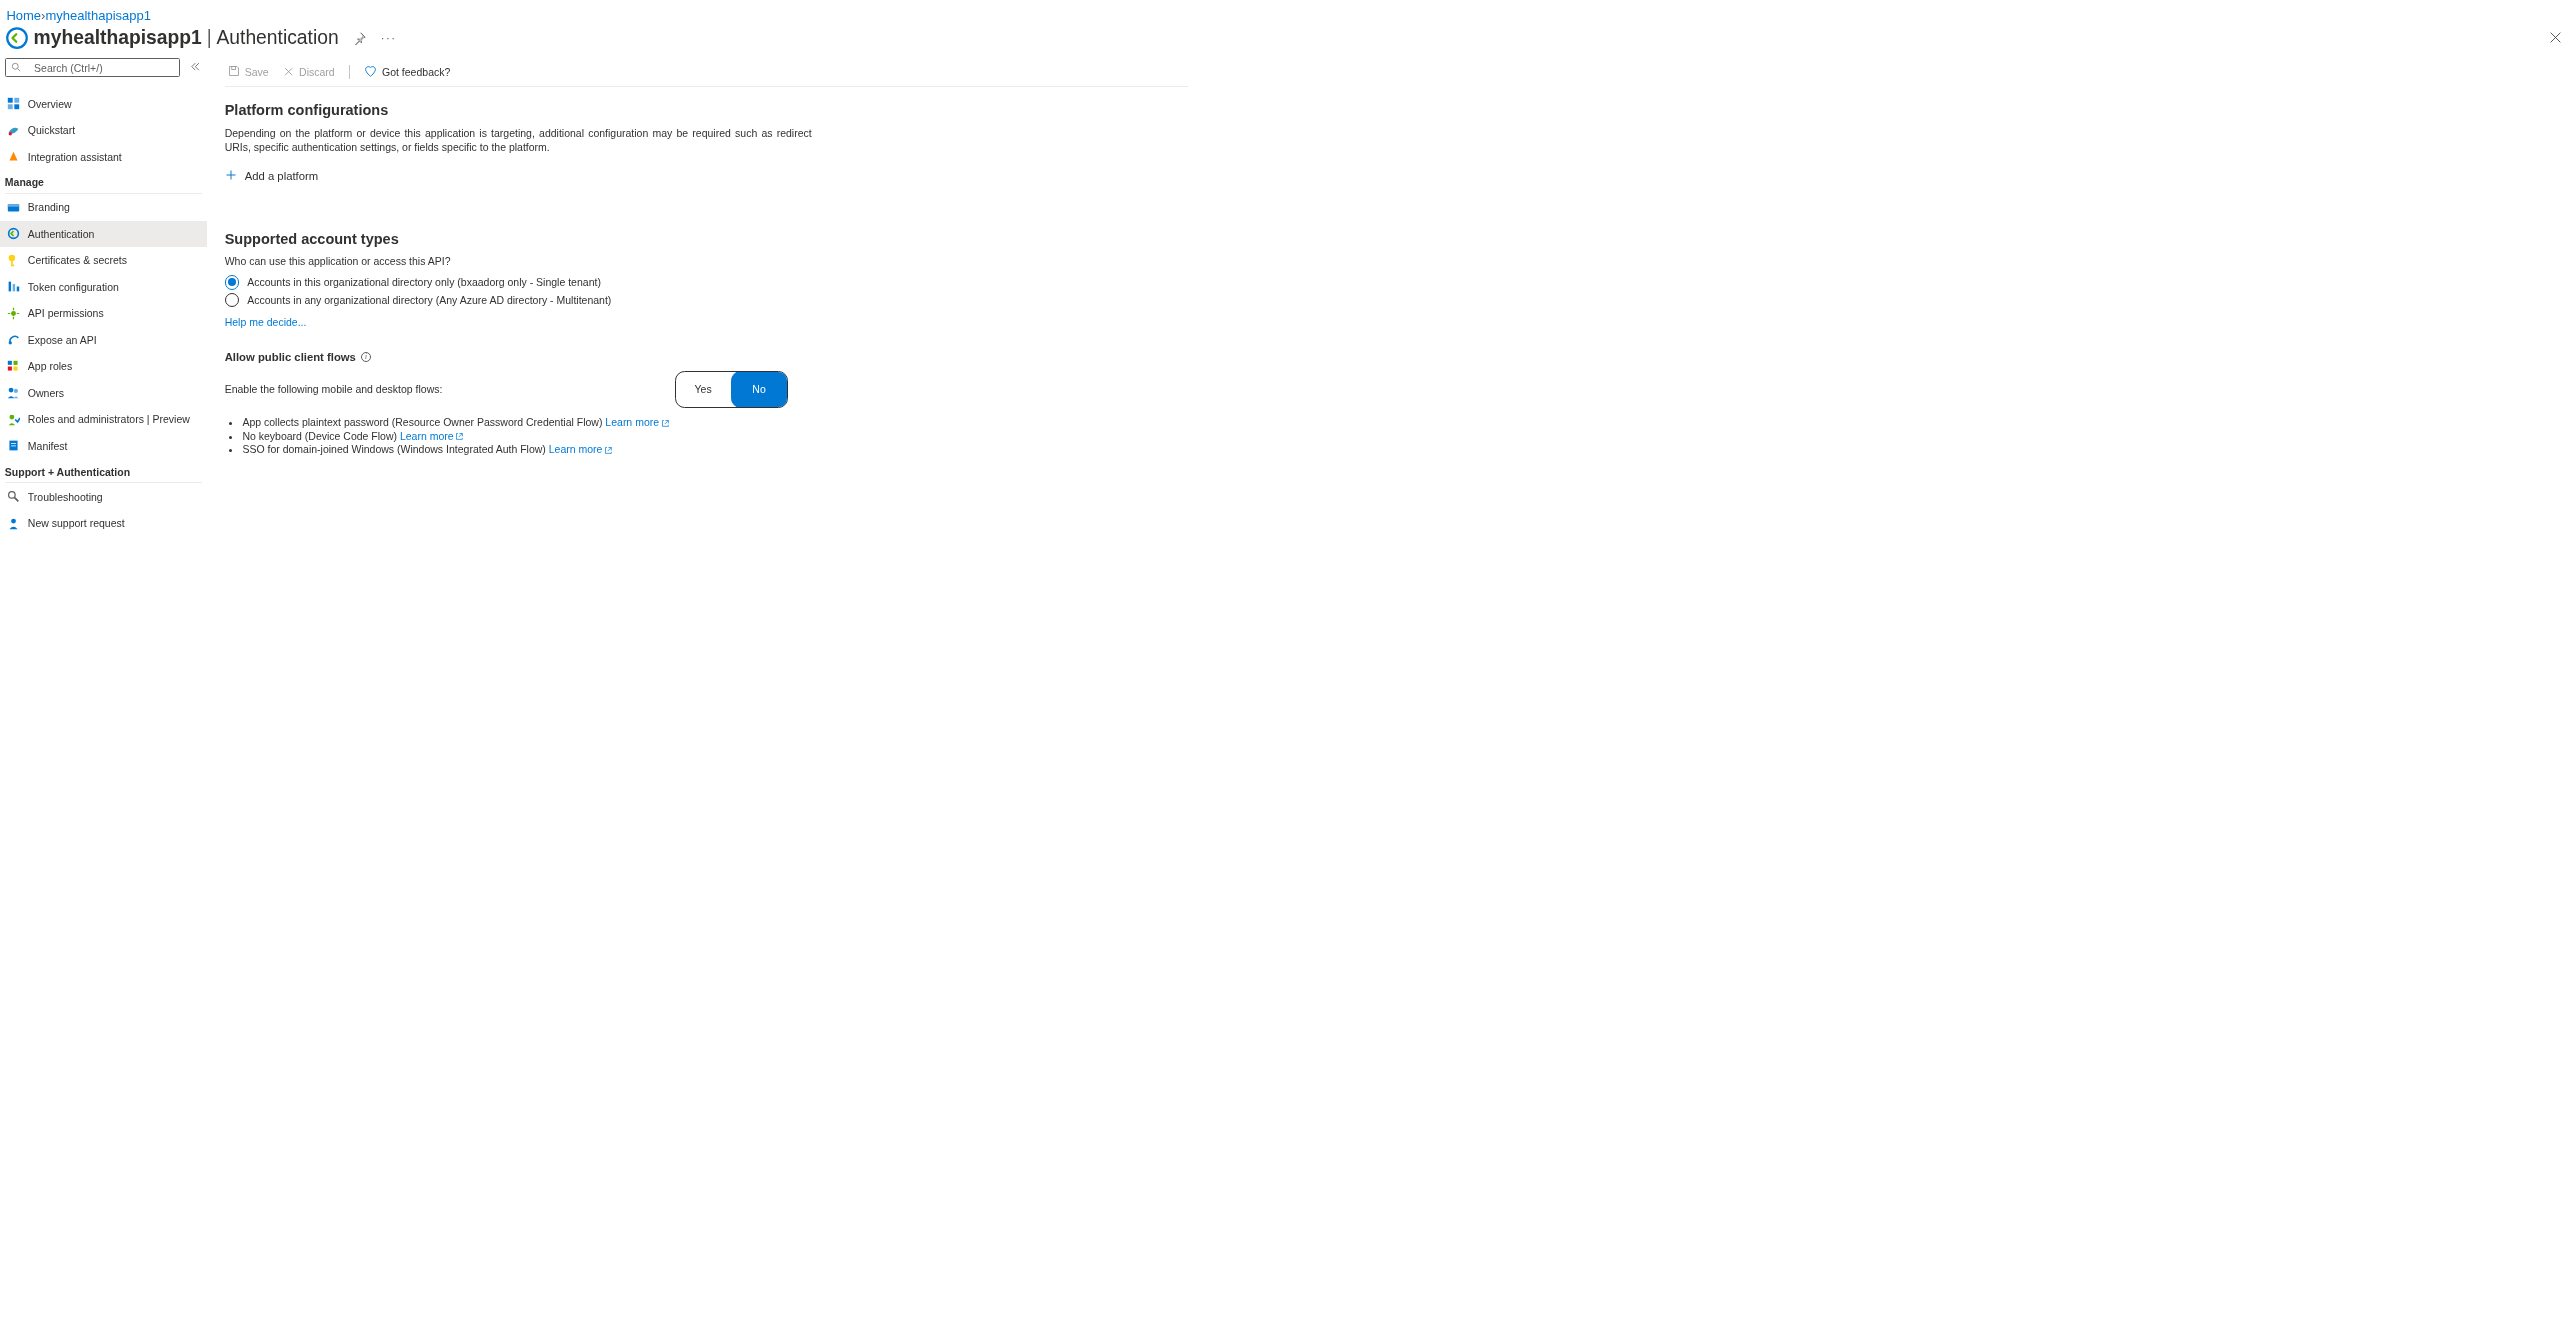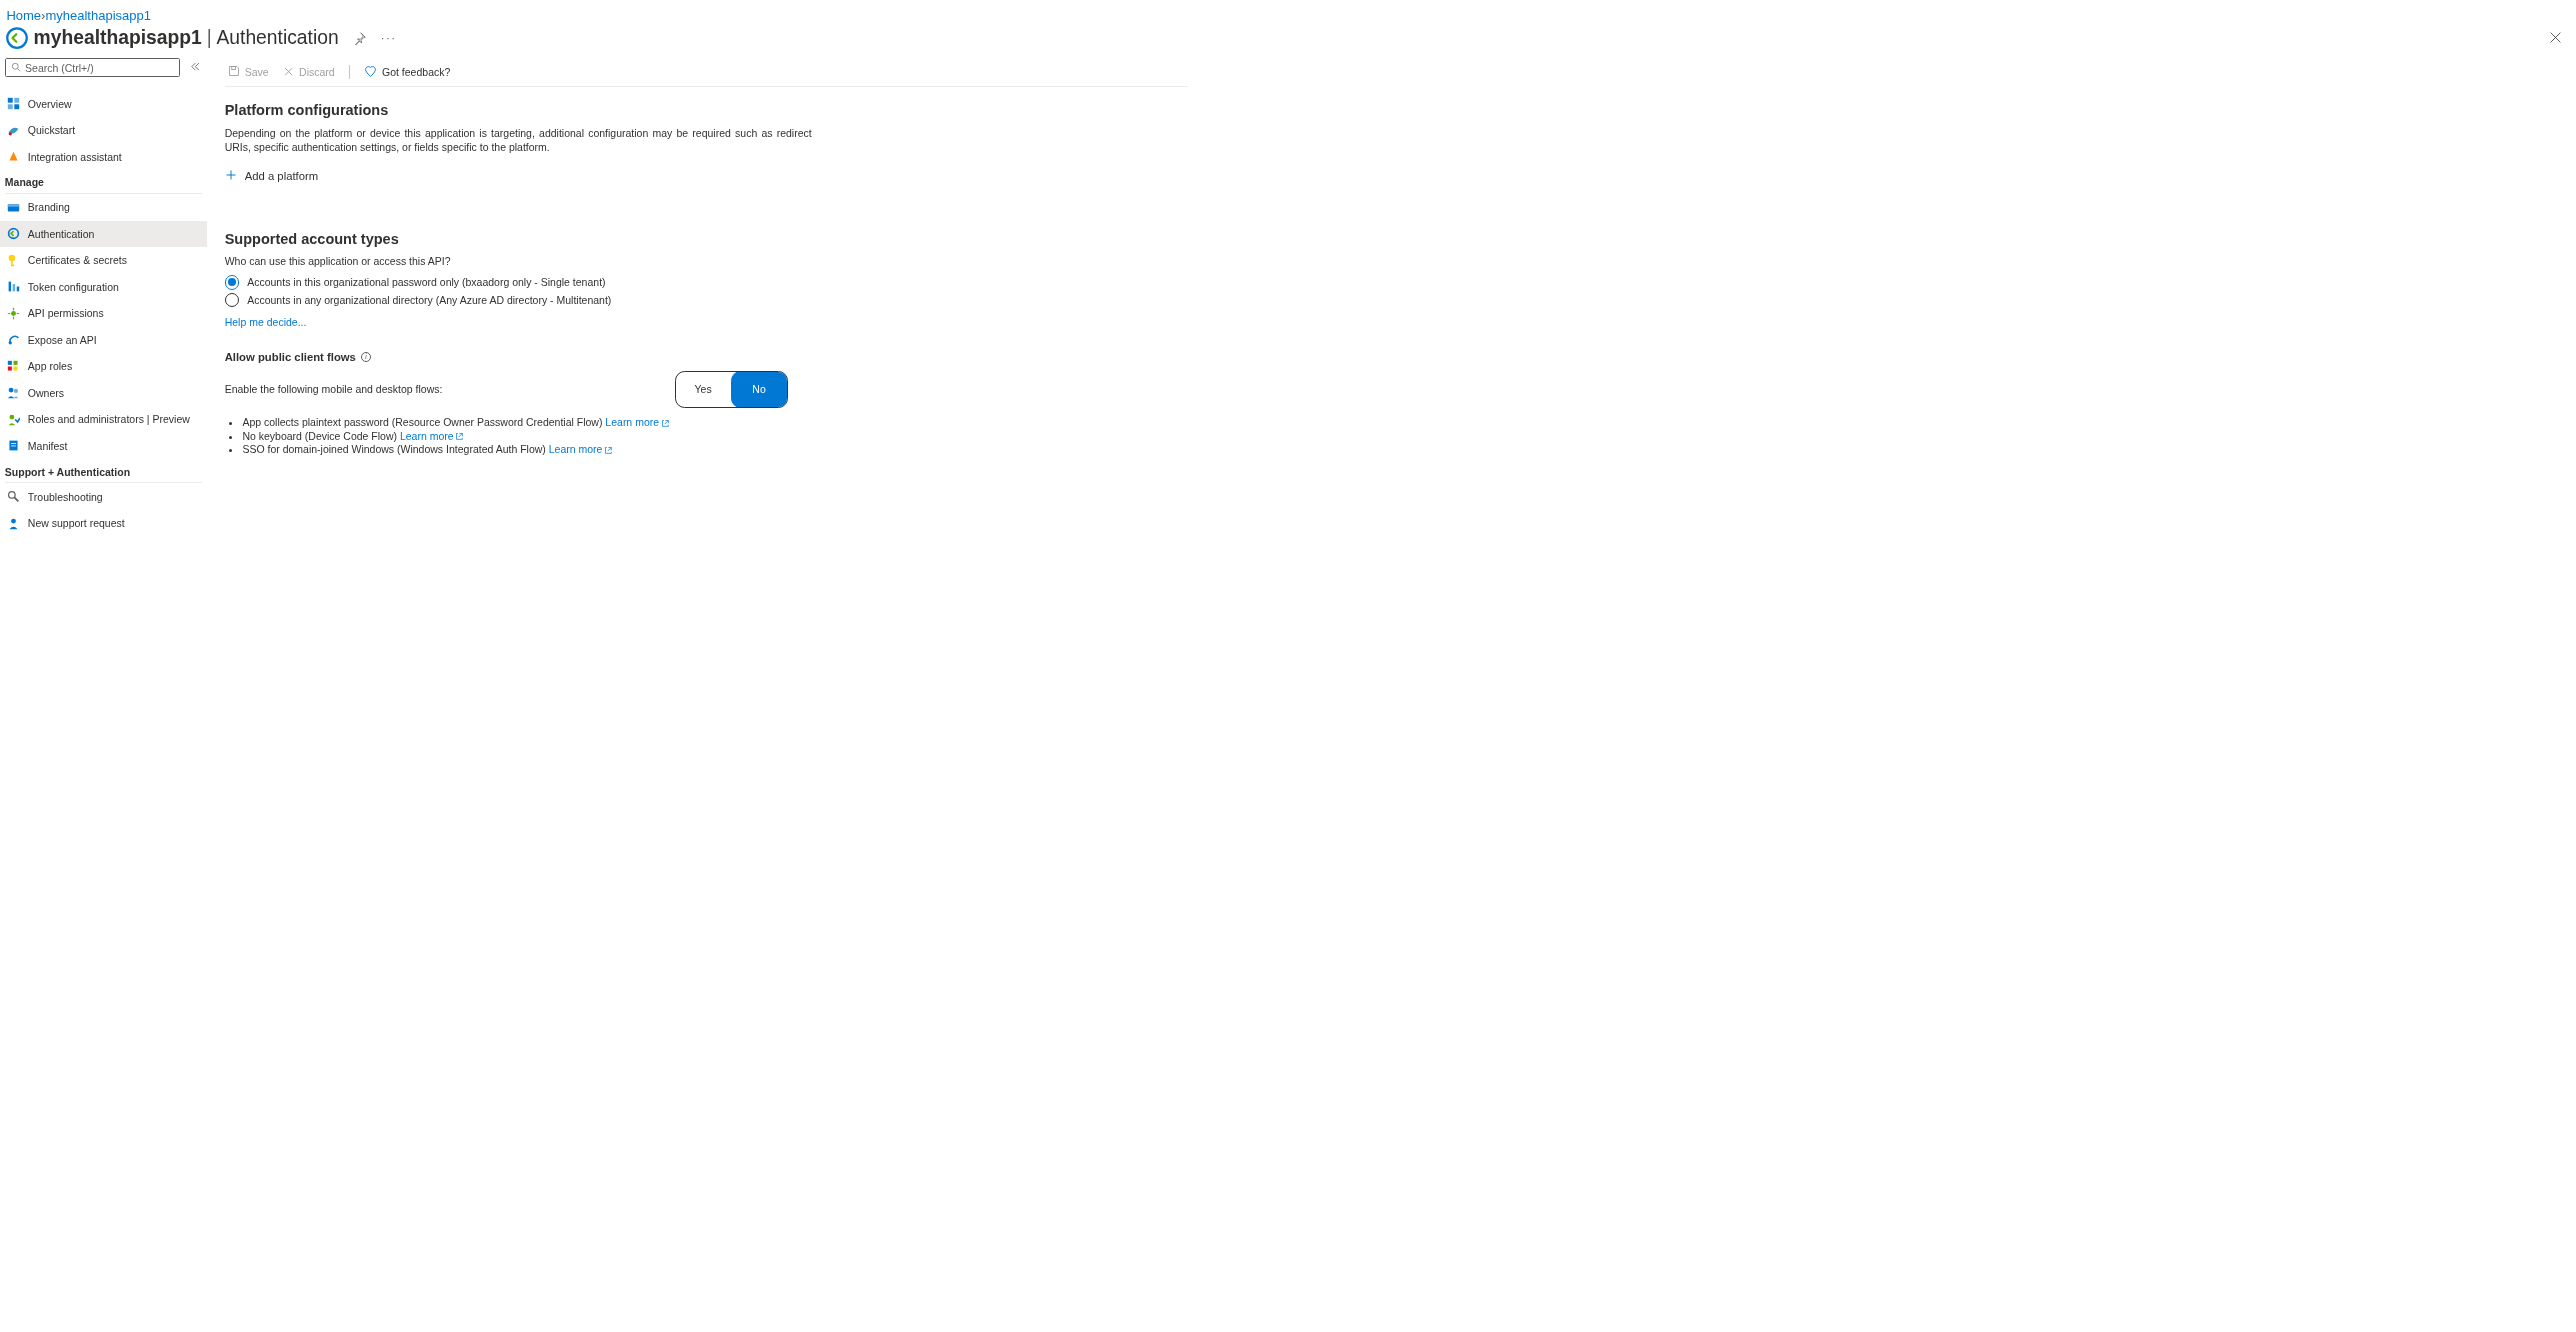--- a/index.html
+++ b/index.html
@@ -93,21 +93,21 @@
     margin-bottom: 13px;
   }
   .search-box {
     flex: 1;
     display: flex;
     align-items: center;
     border: 0.8px solid #605e5c;
     border-radius: 1.6px;
     height: 19.3px;
     padding: 0 4.8px;
-    gap: 4px;
+    gap: 13px;
   }
   .search-box input {
     border: none;
     outline: none;
     flex: 1;
     font-size: 10.5px;
     background: transparent;
     padding: 0;
   }
   .search-box input::placeholder { color: #605e5c; }
@@ -559,21 +559,21 @@
     </div>
 
     <div class="spacer-lg"></div>
 
     
     <h2 class="section">Supported account types</h2>
     <div class="subq">Who can use this application or access this API?</div>
 
     <div class="radio-row">
       <span class="radio checked"></span>
-      <span>Accounts in this organizational password only (bxaadorg only - Single tenant)</span>
+      <span>Accounts in this organizational directory only (bxaadorg only - Single tenant)</span>
     </div>
     <div class="radio-row">
       <span class="radio"></span>
       <span>Accounts in any organizational directory (Any Azure AD directory - Multitenant)</span>
     </div>
 
     <a class="link help-link">Help me decide...</a>
 
     <div class="spacer-md"></div>
 

